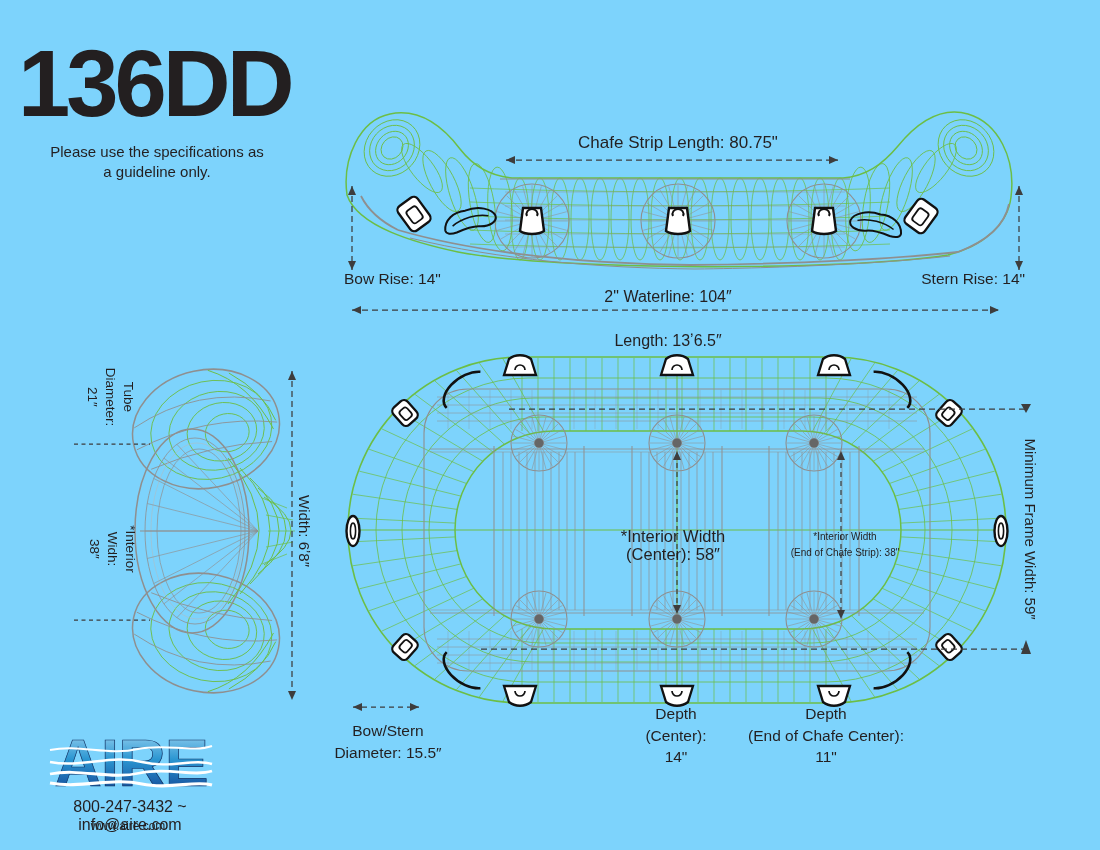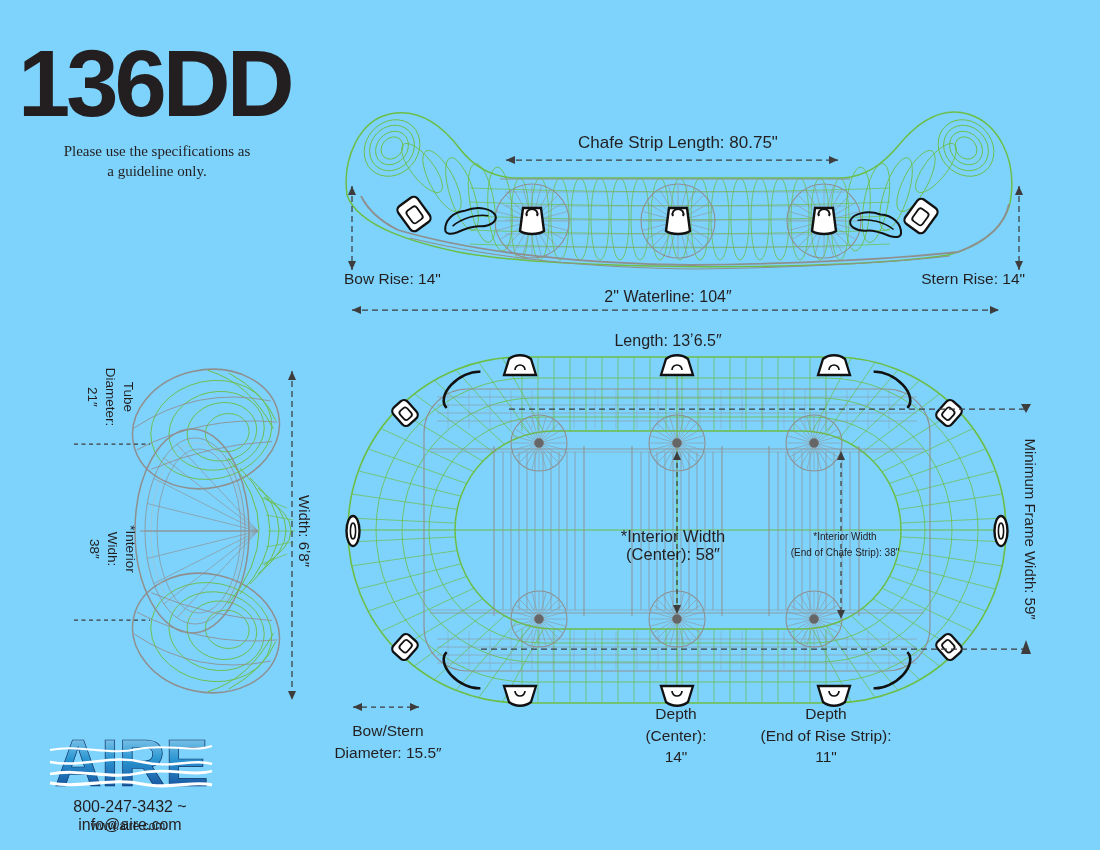--- a/index.html
+++ b/index.html
@@ -4,21 +4,21 @@
 <style>
   html,body{margin:0;padding:0;background:#ffffff;}
   #canvas{position:relative;width:1100px;height:850px;background:#7dd3fc;overflow:hidden;
           font-family:"Liberation Sans",sans-serif;color:#231f20;}
   #art,#logo{position:absolute;}
   #art{left:0;top:0;}
   .lbl{position:absolute;color:#231f20;}
   .ctr{text-align:center;}
   .rot{transform:rotate(90deg);transform-origin:center center;text-align:center;}
   #title{left:18px;top:30px;font-size:94px;font-weight:bold;letter-spacing:-4px;}
-  #subtitle{left:27px;top:142px;width:260px;font-size:15px;line-height:1.3;font-family:Liberation Serif, serif;}
+  #subtitle{left:27px;top:142px;width:260px;font-size:15px;line-height:1.3;}
   #chafe{left:518px;top:133px;width:320px;font-size:17px;}
   #bowrise{left:344px;top:270px;font-size:15.5px;}
   #sternrise{left:900px;top:270px;width:125px;text-align:right;font-size:15.5px;}
   #waterline{left:518px;top:288px;width:300px;font-size:16px;}
   #length{left:518px;top:317px;width:300px;font-size:16px;margin-top:15px;}
   #tubedia{left:53px;top:368px;width:110px;height:58px;font-size:13.5px;line-height:1.35;}
   #intwidh{left:55px;top:520px;width:110px;height:58px;font-size:13.5px;line-height:1.35;}
   #width68{left:228px;top:521px;width:150px;height:20px;font-size:15px;}
   #minframe{left:909px;top:519px;width:240px;height:20px;font-size:15px;}
   #intcenter{left:563px;top:527px;width:220px;font-size:16.5px;line-height:1.1;}
@@ -716,21 +716,21 @@
     <div>Bow/Stern</div>
     <div>Diameter: 15.5″</div>
   </div>
   <div class="lbl ctr" id="depthc">
     <div>Depth</div>
     <div>(Center):</div>
     <div>14"</div>
   </div>
   <div class="lbl ctr" id="depthe">
     <div>Depth</div>
-    <div>(End of Rise Strip):</div>
+    <div>(End of Chafe Center):</div>
     <div>11"</div>
   </div>
 
   <svg id="logo" width="170" height="76" style="left:46px;top:724px;">
     <defs>
       <linearGradient id="lg" x1="0" y1="0" x2="0" y2="1">
         <stop offset="0" id="lg0" stop-color="#aadcf7"></stop>
         <stop offset="0.45" id="lg1" stop-color="#2b96d1"></stop>
         <stop offset="0.75" id="lg2" stop-color="#1b62ab"></stop>
         <stop offset="1" id="lg3" stop-color="#16376e"></stop>

